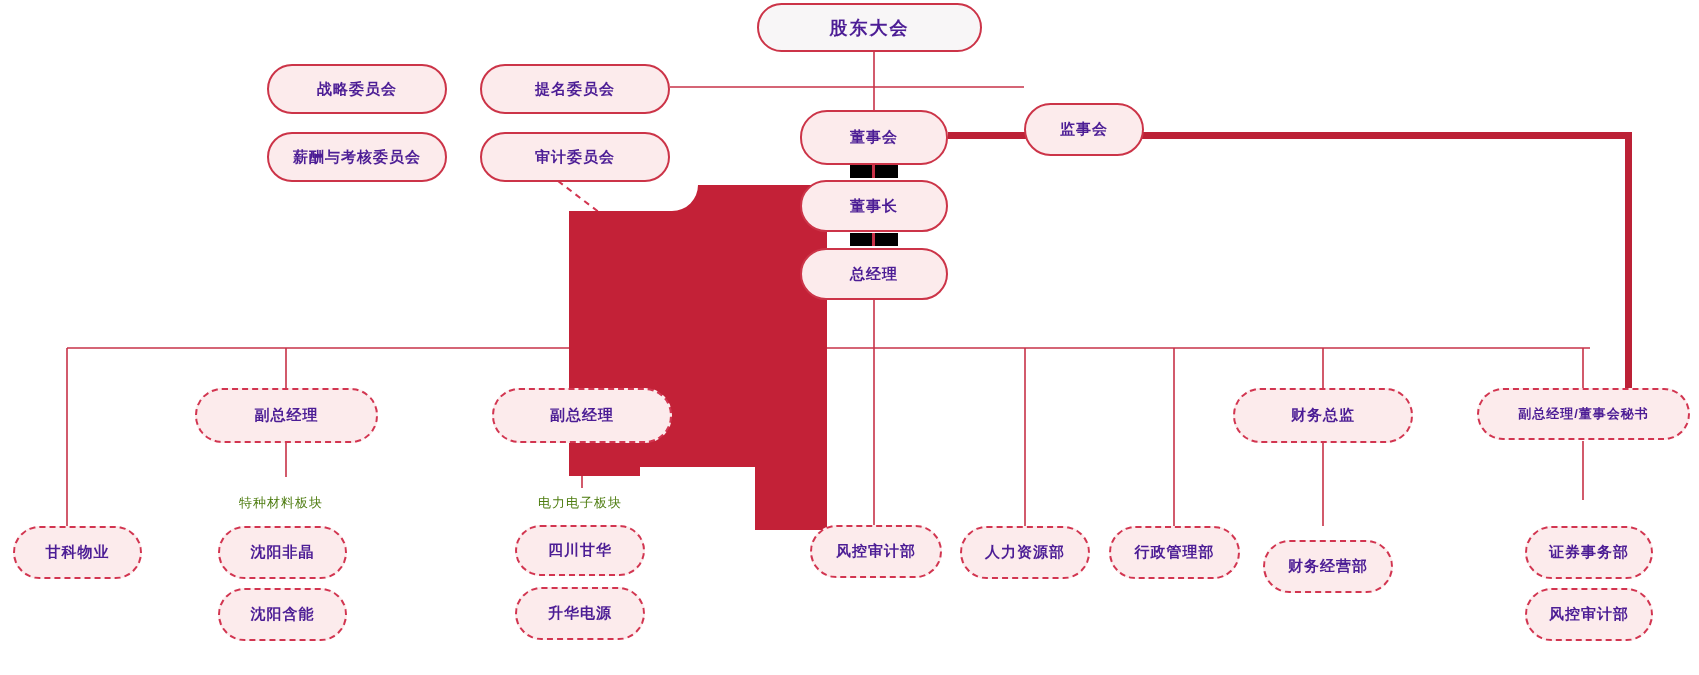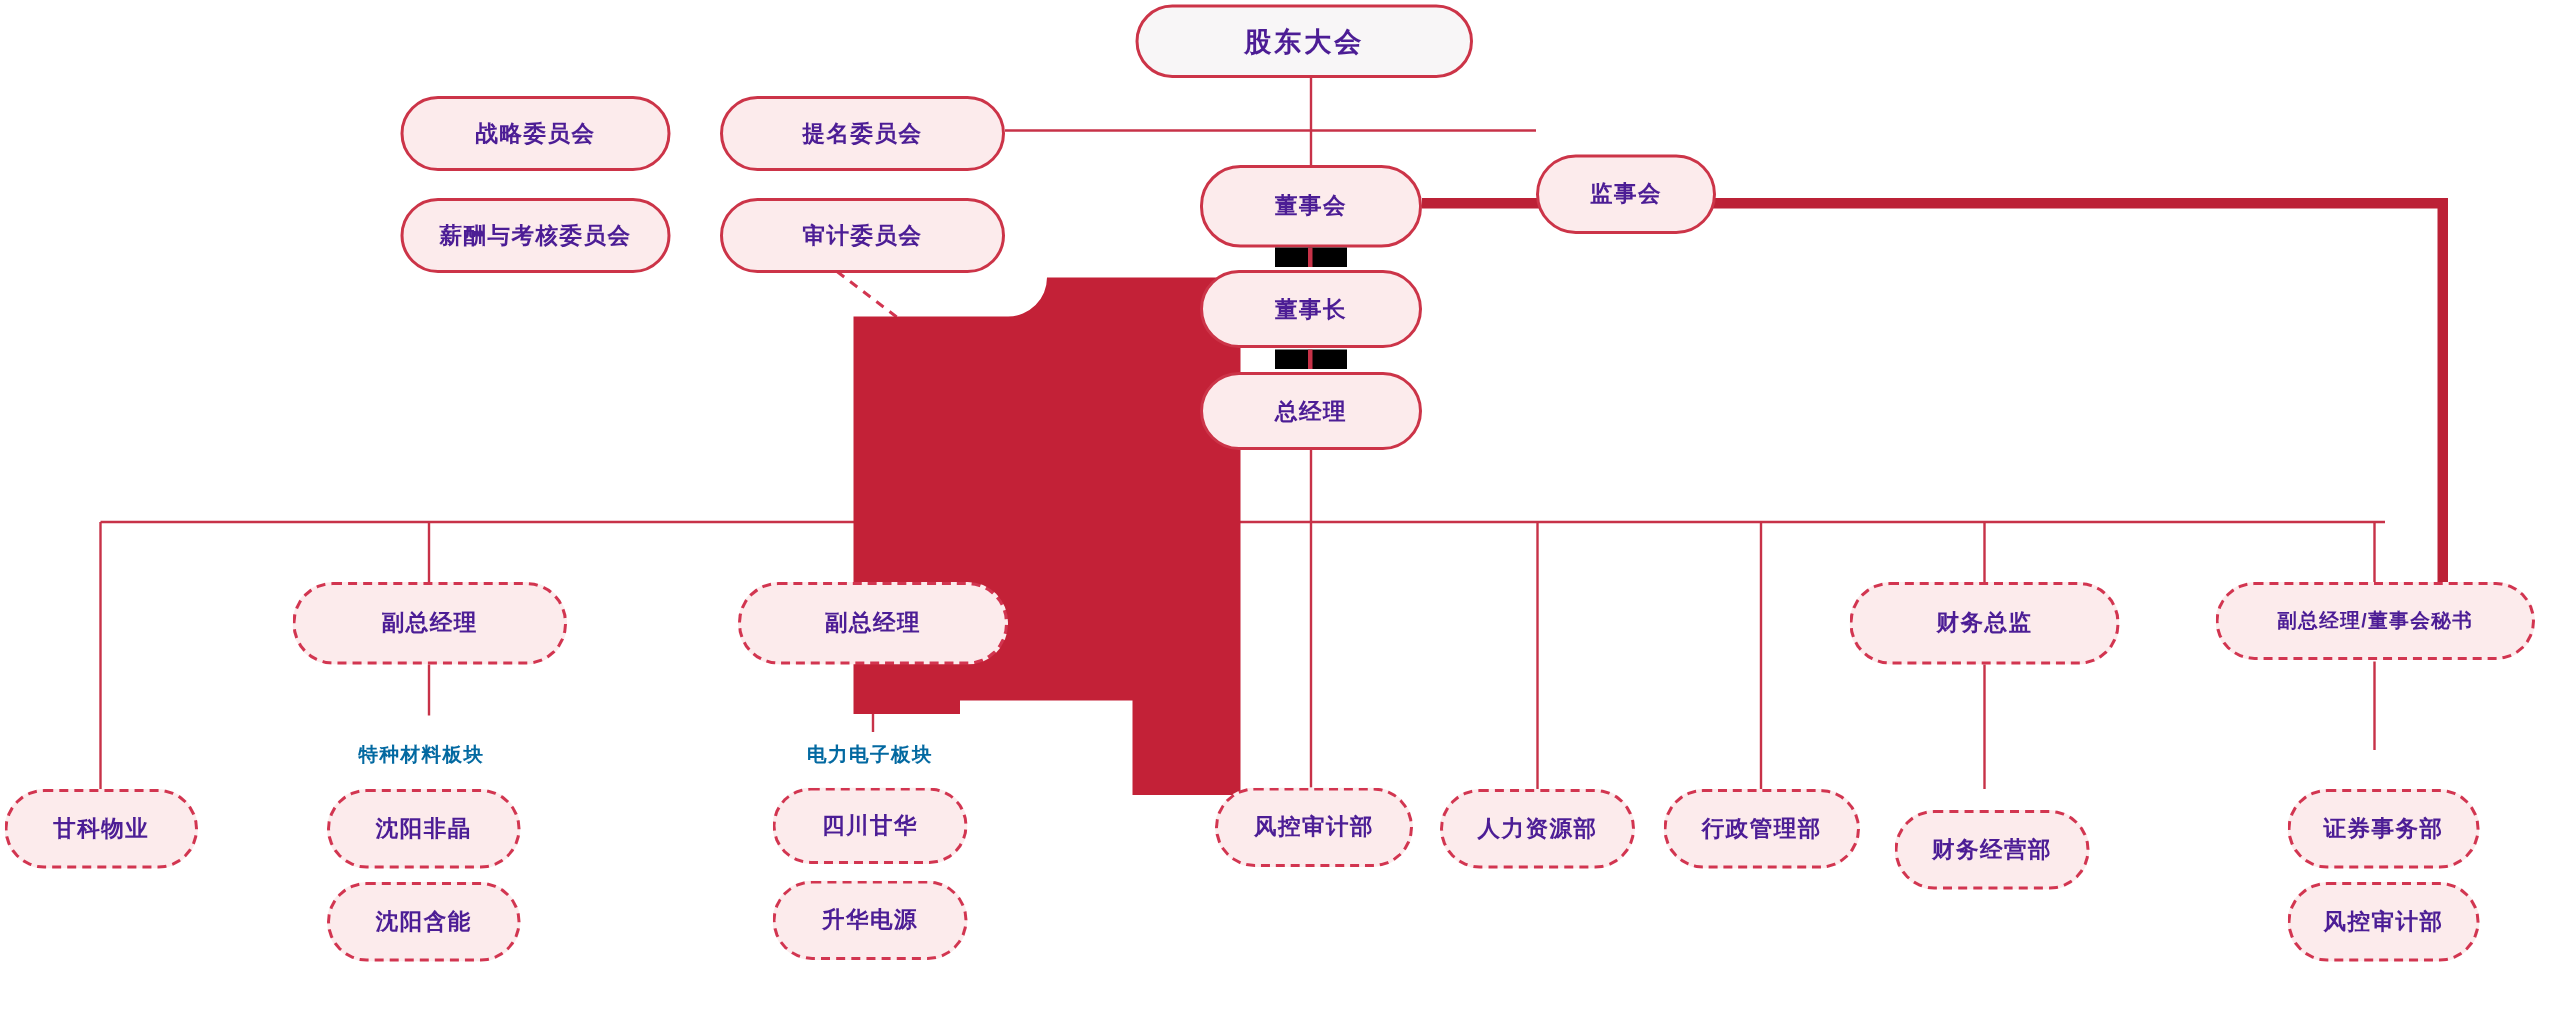--- a/index.html
+++ b/index.html
@@ -12,21 +12,21 @@
   .node{
     position:absolute;box-sizing:border-box;border-radius:27px;
     background:#FCEBEC;border:2px solid #CC3448;
     display:flex;align-items:center;justify-content:center;
     font-weight:bold;font-size:15px;color:#4c1d95;letter-spacing:1px;white-space:nowrap;
   }
   .node.dashed{border:2px dashed #D23550;}
   .node.top{background:#F8F6F7;font-size:18px;letter-spacing:2px;}
   .section-label{
     position:absolute;z-index:2;transform:translateX(-50%);
-    font-size:13px;color:#0369a1;font-weight:bold;letter-spacing:1px;white-space:nowrap;
+    font-size:13px;color:#4d7c0f;font-weight:normal;letter-spacing:1px;white-space:nowrap;
   }
   .link-bar{position:absolute;z-index:3;background:#000000;width:48px;height:13px;}
   .link-bar-line{position:absolute;z-index:4;background:#C73248;width:3px;height:13px;}
 </style>
 </head>
 <body>
 
 <div id="canvas">
 
   <svg id="lines-layer" width="1699" height="675" viewBox="0 0 1699 675">
@@ -60,21 +60,21 @@
       <div class="node solid" style="left: 1024px; top: 62px; width: 120px; height: 53px; margin-top: 41px;">监事会</div>
       <div class="node solid" style="left: 267px; top: 132px; width: 180px; height: 50px;">薪酬与考核委员会</div>
       <div class="node solid" style="left: 480px; top: 132px; width: 190px; height: 50px;">审计委员会</div>
       <div class="node solid" style="left: 800px; top: 110px; width: 148px; height: 55px;">董事会</div>
       <div class="node solid" style="left: 800px; top: 180px; width: 148px; height: 52px;">董事长</div>
       <div class="node solid" style="left: 800px; top: 248px; width: 148px; height: 52px;">总经理</div>
       <div class="node dashed" style="left: 195px; top: 388px; width: 183px; height: 55px;">副总经理</div>
       <div class="node dashed" style="left: 492px; top: 388px; width: 180px; height: 55px;">副总经理</div>
       <div class="node dashed" style="left: 1233px; top: 388px; width: 180px; height: 55px;">财务总监</div>
       <div class="node dashed" style="left: 1477px; top: 388px; width: 213px; height: 52px; font-size: 13px;">副总经理/董事会秘书</div>
-      <div class="node dashed" style="left: 3px; top: 526px; width: 129px; height: 53px; text-align: center;">甘科物业</div>
+      <div class="node dashed" style="left: 13px; top: 526px; width: 129px; height: 53px; text-align: center;">甘科物业</div>
       <div class="node dashed" style="left: 218px; top: 526px; width: 129px; height: 53px;">沈阳非晶</div>
       <div class="node dashed" style="left: 218px; top: 588px; width: 129px; height: 53px;">沈阳含能</div>
       <div class="node dashed" style="left: 515px; top: 525px; width: 130px; height: 51px;">四川甘华</div>
       <div class="node dashed" style="left: 515px; top: 587px; width: 130px; height: 53px;">升华电源</div>
       <div class="node dashed" style="left: 810px; top: 525px; width: 132px; height: 53px;">风控审计部</div>
       <div class="node dashed" style="left: 960px; top: 526px; width: 130px; height: 53px;">人力资源部</div>
       <div class="node dashed" style="left: 1109px; top: 526px; width: 131px; height: 53px;">行政管理部</div>
       <div class="node dashed" style="left: 1263px; top: 540px; width: 130px; height: 53px;">财务经营部</div>
       <div class="node dashed" style="left: 1525px; top: 526px; width: 128px; height: 53px;">证券事务部</div>
       <div class="node dashed" style="left: 1525px; top: 588px; width: 128px; height: 53px;">风控审计部</div>

